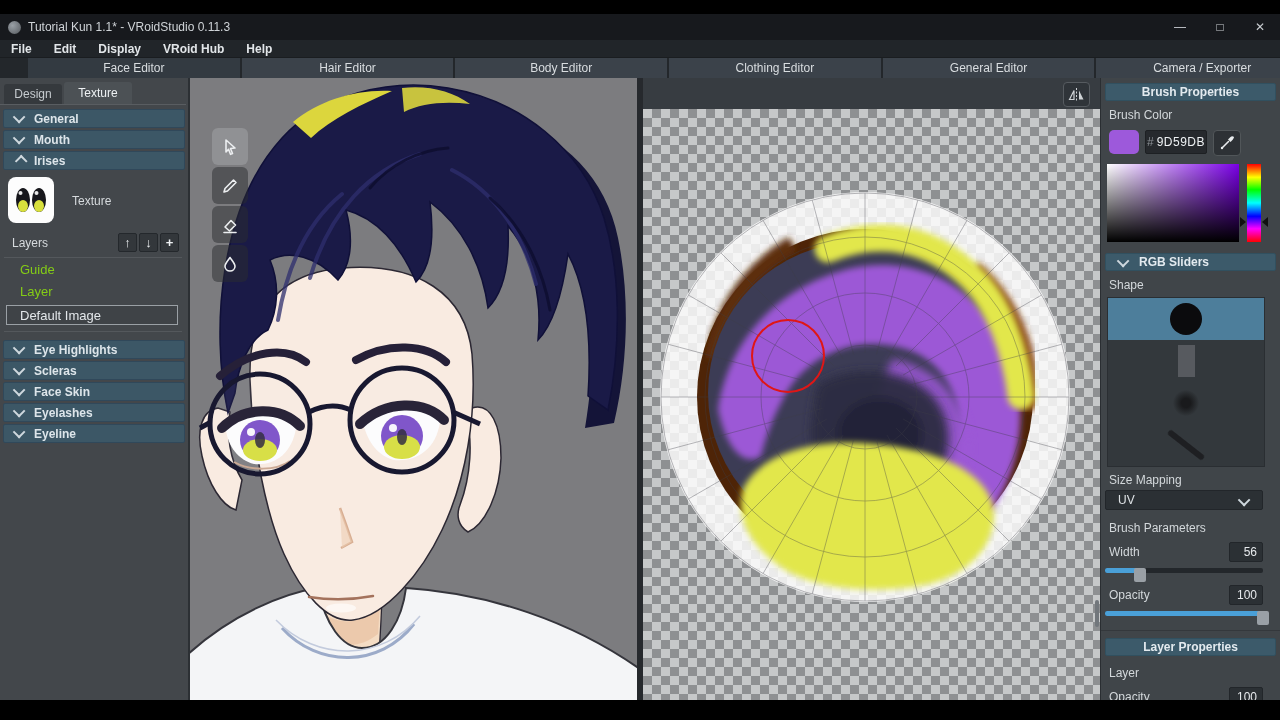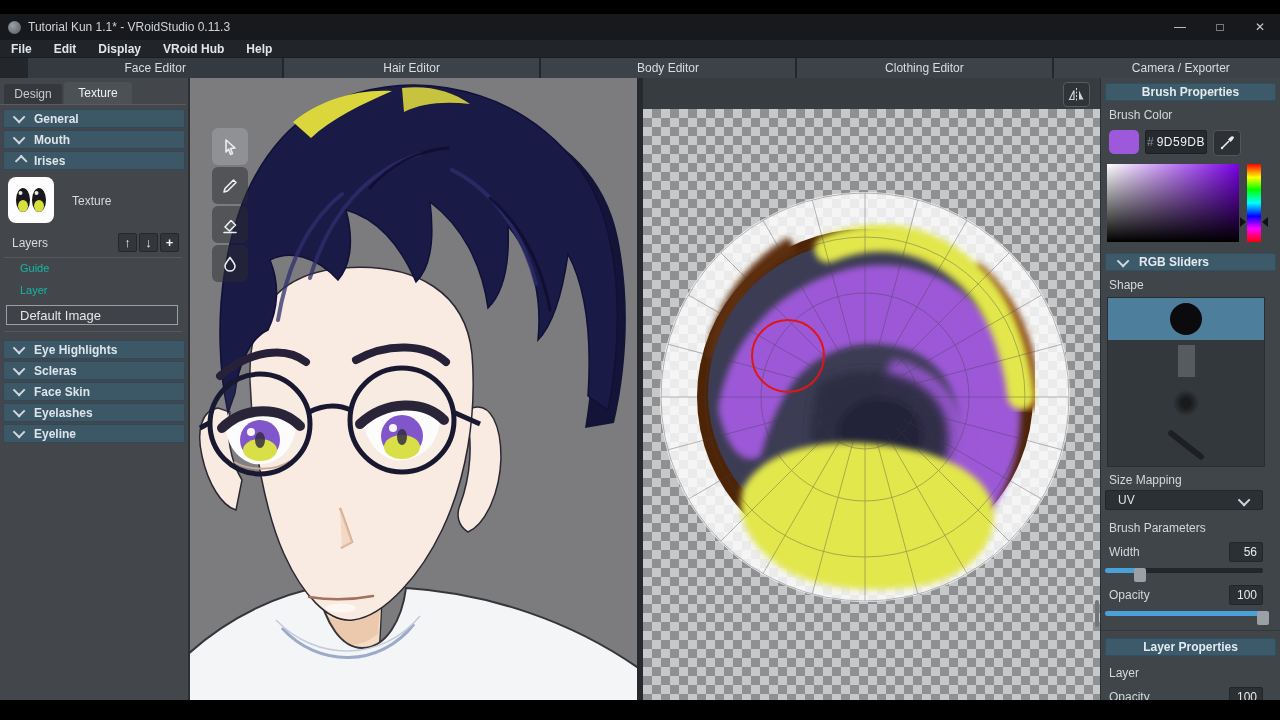--- a/index.html
+++ b/index.html
@@ -37,21 +37,21 @@
   .section .chev{margin:0 9px 0 12px;}
   .chev{width:7px;height:7px;border-left:2px solid #cfd8de;border-bottom:2px solid #cfd8de;display:inline-block;}
   .chev.down{transform:rotate(-45deg) translateY(-2px);}
   .chev.up{transform:rotate(135deg) translateY(-1px);}
   #thumb-box{position:absolute;left:8px;top:99px;width:46px;height:46px;background:#fdfdfd;border-radius:8px;}
   #texture-label{position:absolute;left:72px;top:116px;color:#d6dadd;}
   #layers-row{position:absolute;left:0;top:155px;width:190px;height:20px;}
   #layers-label{position:absolute;left:12px;top:3px;color:#d6dadd;}
   .lyr-btn{position:absolute;top:0;width:19px;height:19px;background:#33373b;border:1px solid #24282c;border-radius:2px;box-sizing:border-box;color:#eef1f3;font-weight:bold;display:flex;align-items:center;justify-content:center;font-size:13px;}
   .divline{position:absolute;left:4px;width:178px;height:1px;background:#54585c;}
-  .layer-item{position:absolute;left:20px;color:#14b8a6;font-size:11px;}
+  .layer-item{position:absolute;left:20px;color:#84cc16;font-size:13px;}
   #layer-default{position:absolute;left:6px;top:227px;width:172px;height:20px;border:1px solid #9aa0a5;background:#3f4347;box-sizing:border-box;display:flex;align-items:center;}
   #layer-default span{margin-left:13px;color:#e3e7ea;font-size:13px;}
 
   
   #viewport{position:relative;width:447px;height:622px;background:#7c7c7f;flex:none;overflow:hidden;}
   #vp-tools{position:absolute;left:22px;top:50px;display:flex;flex-direction:column;gap:2px;}
   .tool-btn{width:36px;height:37px;border-radius:6px;background:rgba(42,44,48,0.5);display:flex;align-items:center;justify-content:center;}
   .tool-btn.active{background:rgba(160,162,166,0.55);}
   .tool-btn svg{stroke:#eceef0;fill:none;stroke-width:1.6;stroke-linejoin:round;stroke-linecap:round;}
 
@@ -133,20 +133,21 @@
     <div class="menu-item">Display</div>
     <div class="menu-item">VRoid Hub</div>
     <div class="menu-item">Help</div>
   </div>
 
   <div id="editor-tabs">
     <div class="etab active">Face Editor</div>
     <div class="etab">Hair Editor</div>
     <div class="etab">Body Editor</div>
     <div class="etab">Clothing Editor</div>
+    <div class="etab">General Editor</div>
     <div class="etab">Camera / Exporter</div>
   </div>
 
   <div id="main">
 
     <div id="sidebar">
       <div id="side-tabline"></div>
       <div class="side-tab" id="tab-design">Design</div>
       <div class="side-tab" id="tab-texture">Texture</div>
 

